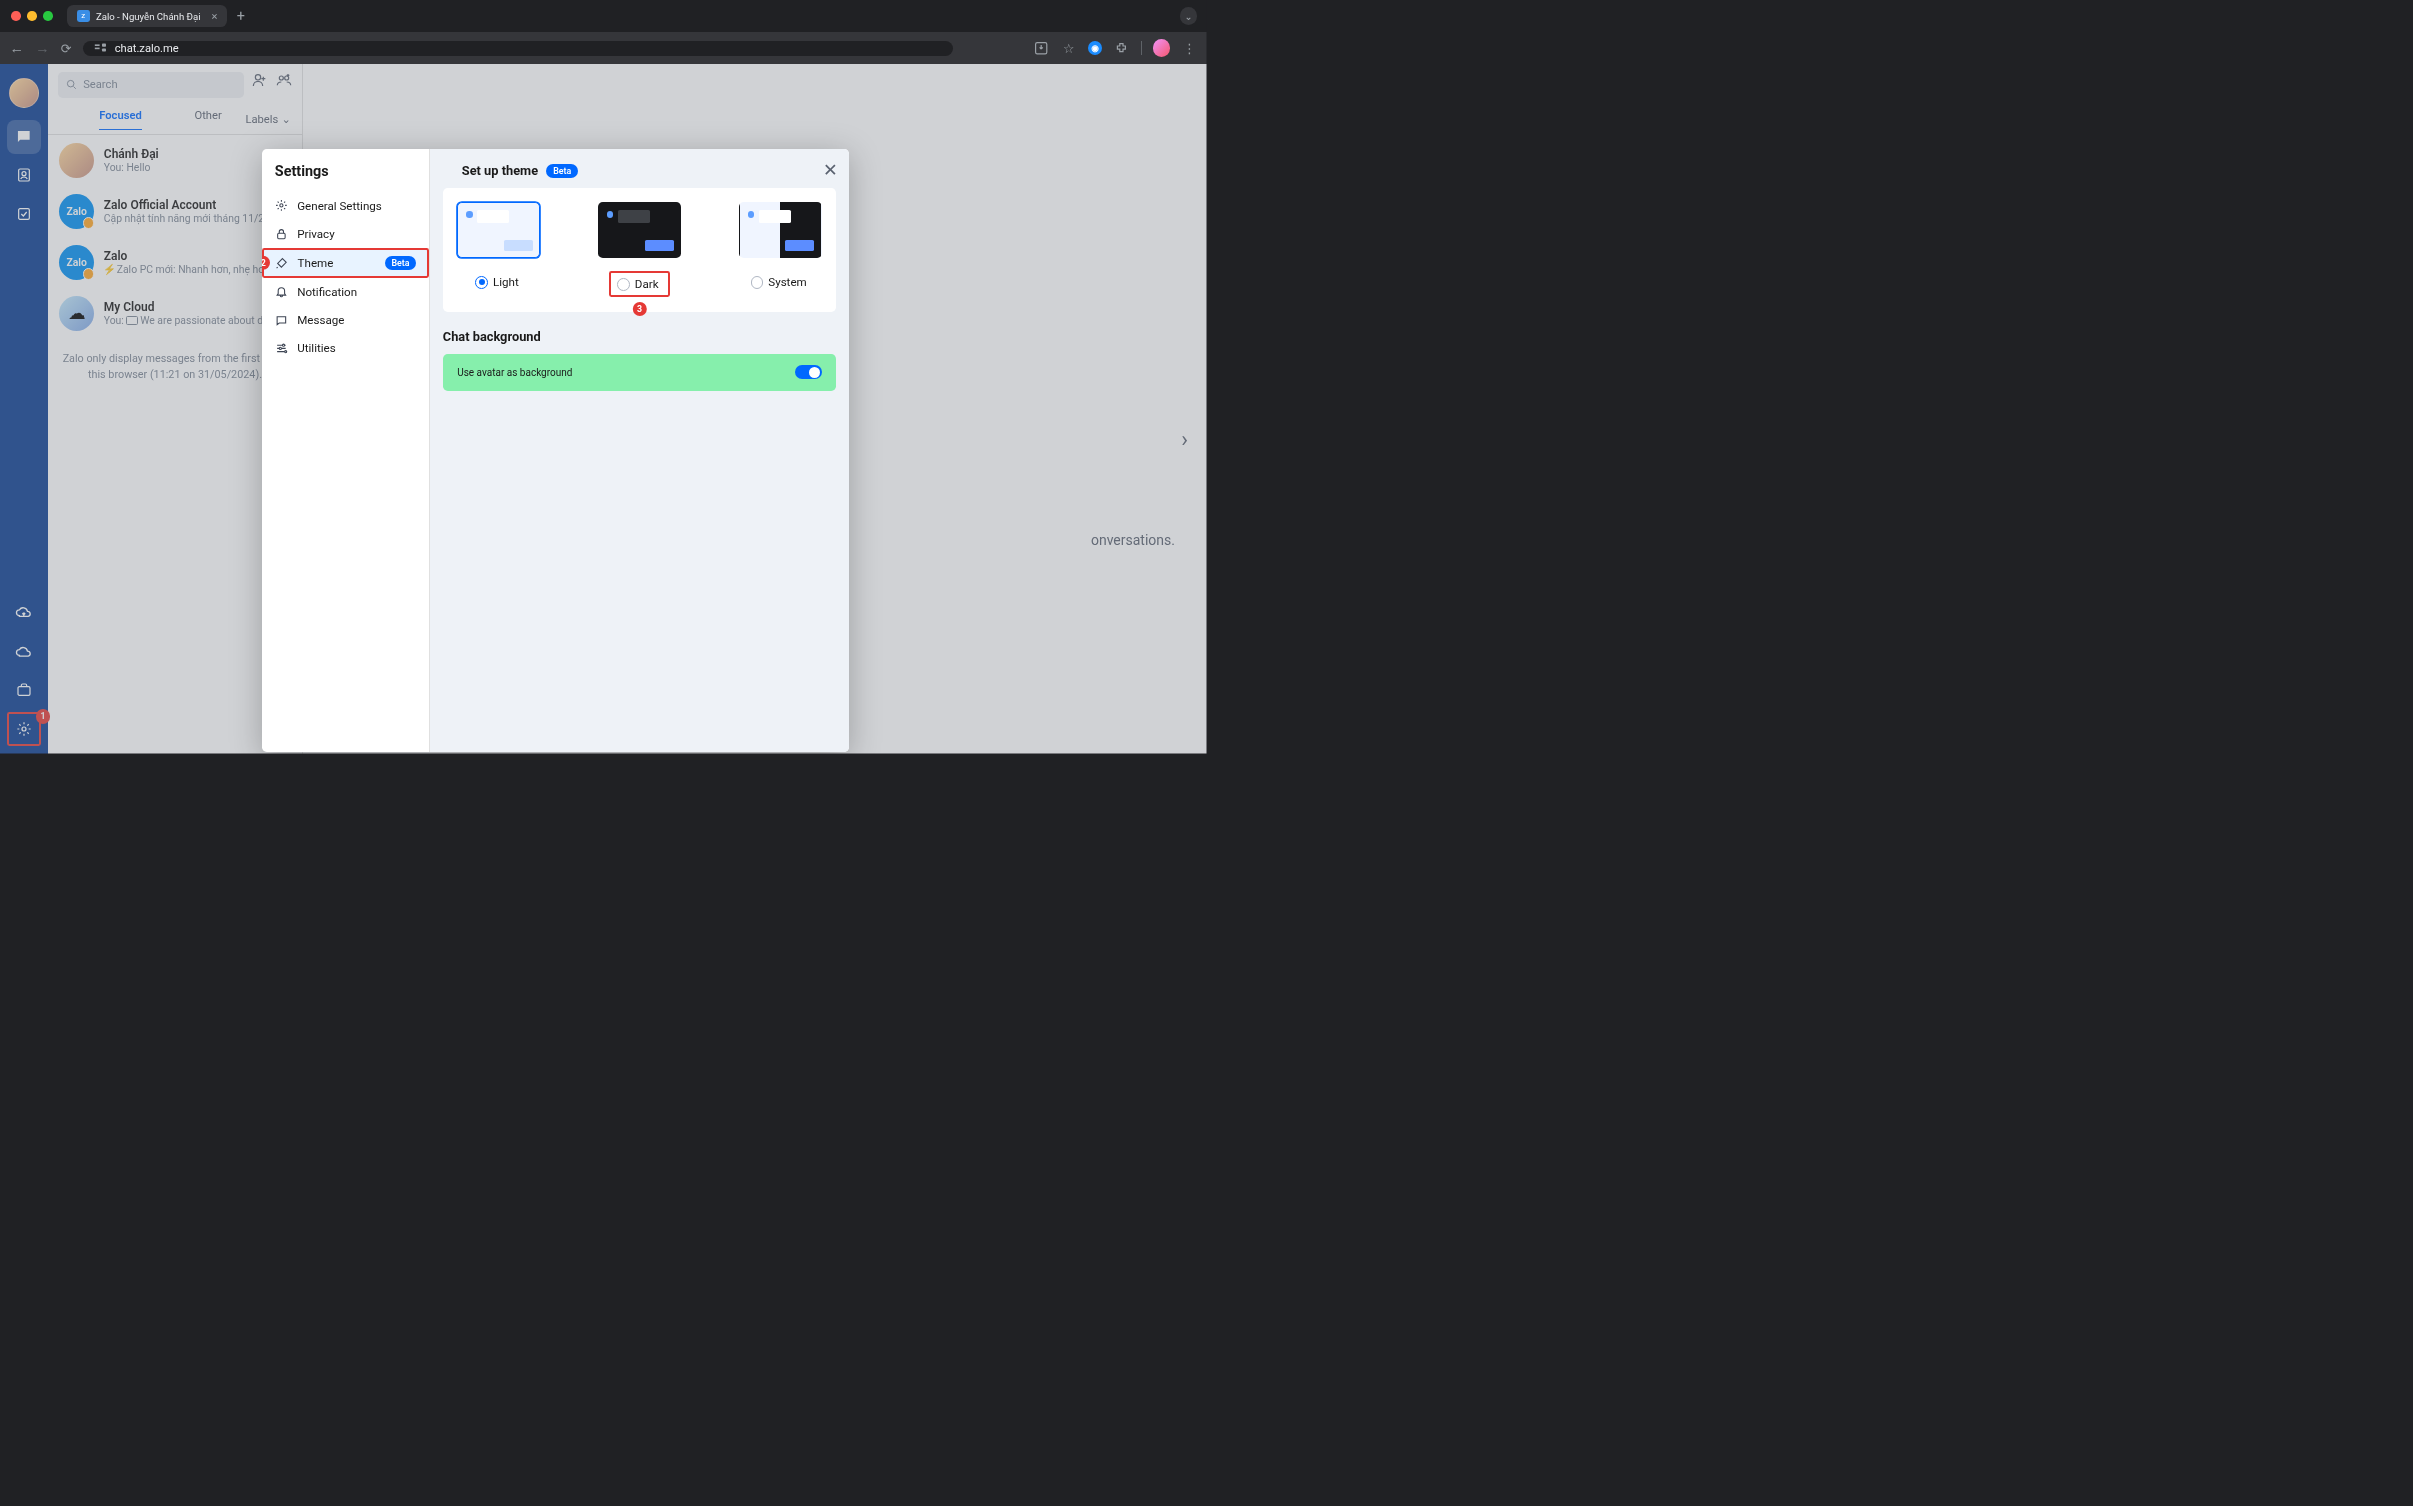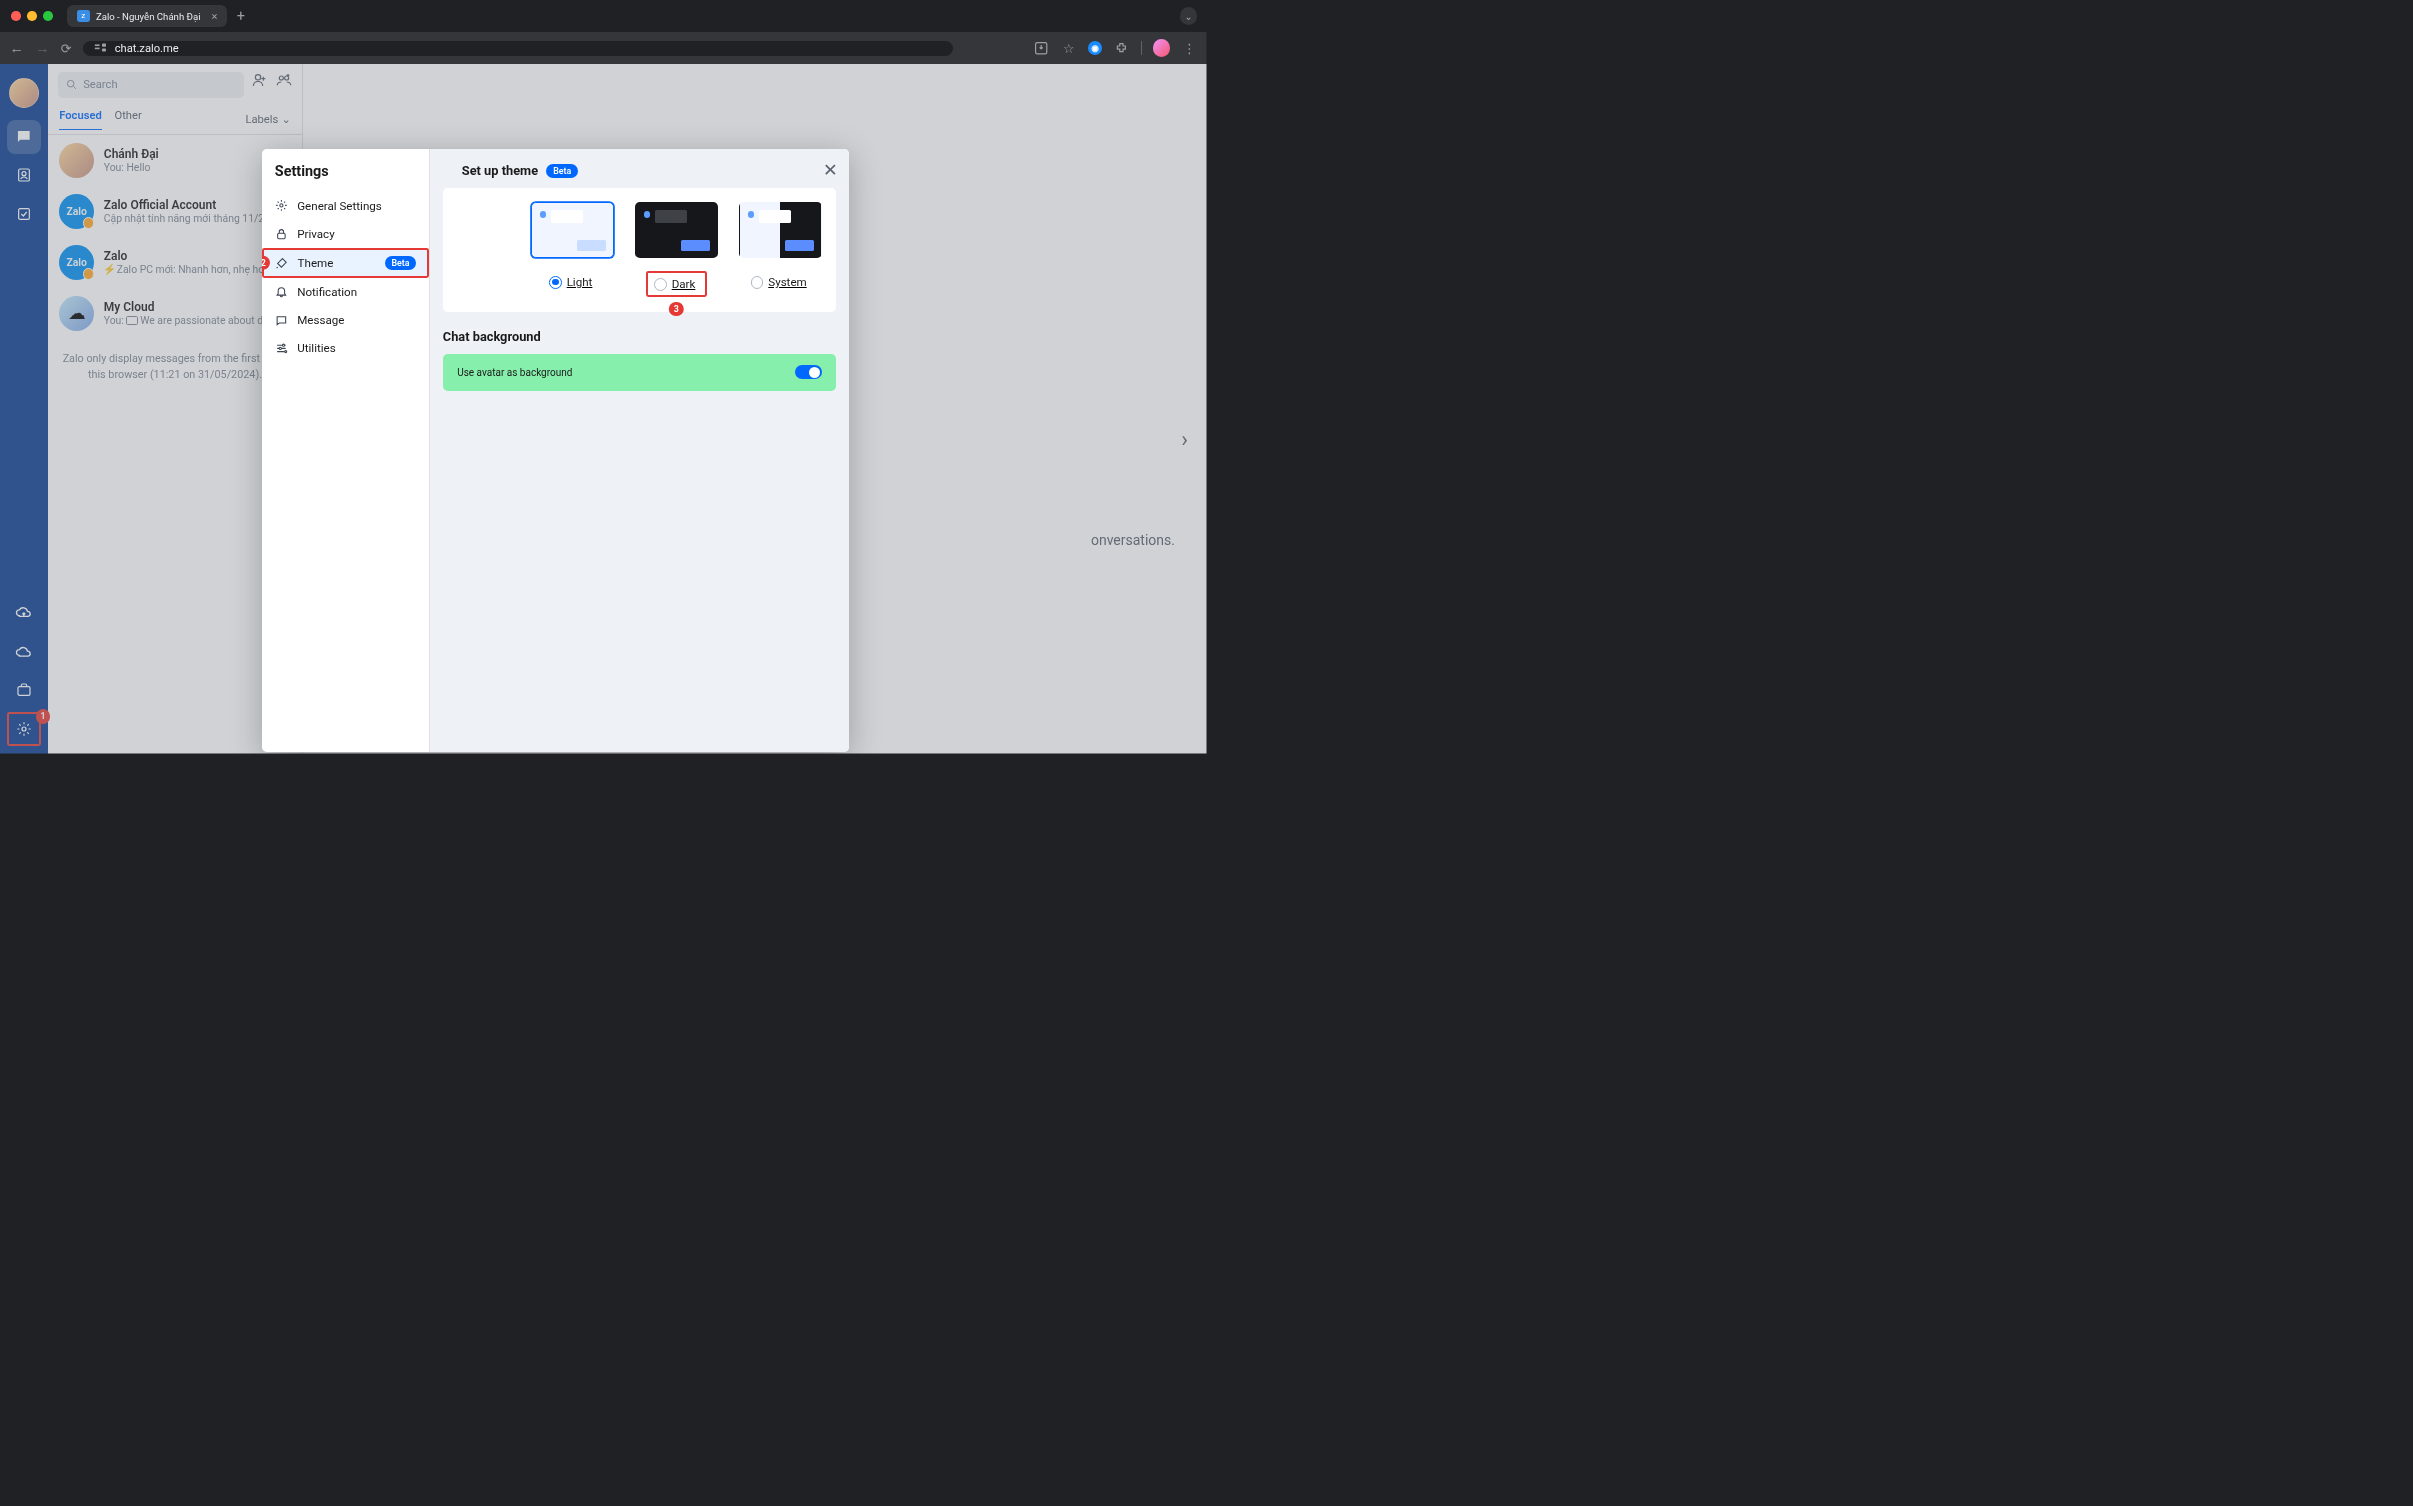--- a/index.html
+++ b/index.html
@@ -44,21 +44,21 @@
 .sb-spacer { flex:1; }
 .sb-gear-box { width:34px; height:34px; border:2px solid #e53935; border-radius:2.4px; display:flex; align-items:center; justify-content:center; color:#fff; margin-bottom:8px; position:relative;}
 .sb-gear-box .badge { position:absolute; top:-4.8px; right:-11.2px; width:14.4px; height:14.4px; border-radius:50%; background:#e53935; color:#fff; font-size:8.8px; font-weight:bold; display:flex; align-items:center; justify-content:center;}
 
 .convlist { width:255px; background:#fff; border-right:0.8px solid #e0e0e0; display:flex; flex-direction:column; }
 .conv-top { padding:8px 9.6px; display:flex; gap:8px; align-items:flex-start; border-bottom:none;}
 .search-box { flex:1; background:#eef0f3; border-radius:4.8px; height:25.5px; display:flex; align-items:center; padding:0 8px; gap:6.4px; color:#7c8694; font-size:11.2px;}
 .conv-ic { color:#5a6270; font-size:14.4px; }
 .conv-tabs { display:flex; align-items:center; justify-content:space-between; padding:0 11.2px; height:29px; border-bottom:0.8px solid #e0e0e0;}
 .conv-tabs-left { display:flex; gap:12.8px; font-size:11.2px; }
-.ctab { color:#5a6270; padding-bottom:6.4px;}
+.ctab { color:#5a6270; padding-bottom:6.4px;margin-left:40px;}
 .ctab.active { color:#0068ff; font-weight:600; border-bottom:1.6px solid #0068ff;}
 .labels { display:flex; align-items:center; gap:3.2px; font-size:11.2px; color:#5a6270;}
 .conv-item { display:flex; gap:9.6px; padding:8px 11.2px; align-items:center;}
 .conv-av { width:35px; height:35px; border-radius:50%; background:#ddd; flex-shrink:0; position:relative;}
 .conv-av.zalo { background:#0190f3; color:#fff; display:flex; align-items:center; justify-content:center; font-size:10.4px; font-weight:600;}
 .conv-av.cloud { background:linear-gradient(135deg,#c2e9fb,#81a8e8); display:flex; align-items:center; justify-content:center; font-size:17.6px;}
 .conv-av .verify { position:absolute; bottom:0; right:0; width:11.2px; height:11.2px; background:#ffa726; border-radius:50%; border:1.6px solid #fff;}
 .conv-info { flex:1; min-width:0;}
 .conv-name { font-size:12px; font-weight:600; color:#1a1a1a; white-space:nowrap; overflow:hidden; text-overflow:ellipsis;}
 .conv-msg { font-size:10.4px; color:#7c8694; white-space:nowrap; overflow:hidden; text-overflow:ellipsis;}
@@ -87,21 +87,21 @@
 .m-nav .beta-pill { margin-left:auto; background:#0068ff; color:#fff; font-size:8.8px; padding:1.6px 6.4px; border-radius:8px; font-weight:600;}
 .m-nav li.highlight-box { border:2px solid #e53935; border-radius:2.4px; margin:0; padding:5.6px 11.2px;}
 .annot-badge { position:absolute; left:-8px; top:50%; transform:translateY(-50%); width:14.4px; height:14.4px; border-radius:50%; background:#e53935; color:#fff; font-size:8.8px; font-weight:bold; display:flex; align-items:center; justify-content:center;}
 
 .m-content { flex:1; background:#eef2f7; padding:14.4px 12.8px; overflow:auto;}
 .sec-header { display:flex; align-items:center; gap:8px; margin-bottom:9.6px;}
 .sec-title { font-size:12.8px; font-weight:700; color:#1a1a1a;margin-left:19px;}
 .beta-pill2 { background:#0068ff; color:#fff; font-size:8.8px; padding:2.4px 7.2px; border-radius:8px; font-weight:600;}
 
 .theme-card { background:#fff; border-radius:4.8px; padding:14.4px;}
-.theme-row { display:flex; gap:21px; justify-content:flex-end;text-decoration:underline;}
+.theme-row { display:flex; gap:21px; justify-content:space-between;}
 .theme-opt { display:flex; flex-direction:column; align-items:center; gap:12.8px;}
 .theme-preview { width:83px; height:56px; border-radius:4.8px; border:1.2px solid transparent; position:relative; overflow:hidden;}
 .theme-preview.sel { border-color:#0068ff; box-shadow:0 0 0 0.8px #0068ff;}
 .tpv-light { background:#f0f5ff;}
 .tpv-dark { background:#16171a;}
 .tpv-system { background:linear-gradient(to right,#f0f5ff 50%,#16171a 50%);}
 .tpv-dot { position:absolute; width:6.4px; height:6.4px; border-radius:50%; background:#5c9dff; top:8px; left:8px;}
 .tpv-bar { position:absolute; border-radius:1.6px;}
 .tpv-light .b1 { width:32px; height:12.8px; background:#fff; top:6.4px; left:19px;}
 .tpv-light .b2 { width:29px; height:11.2px; background:#c8ddff; bottom:6.4px; right:6.4px;}

